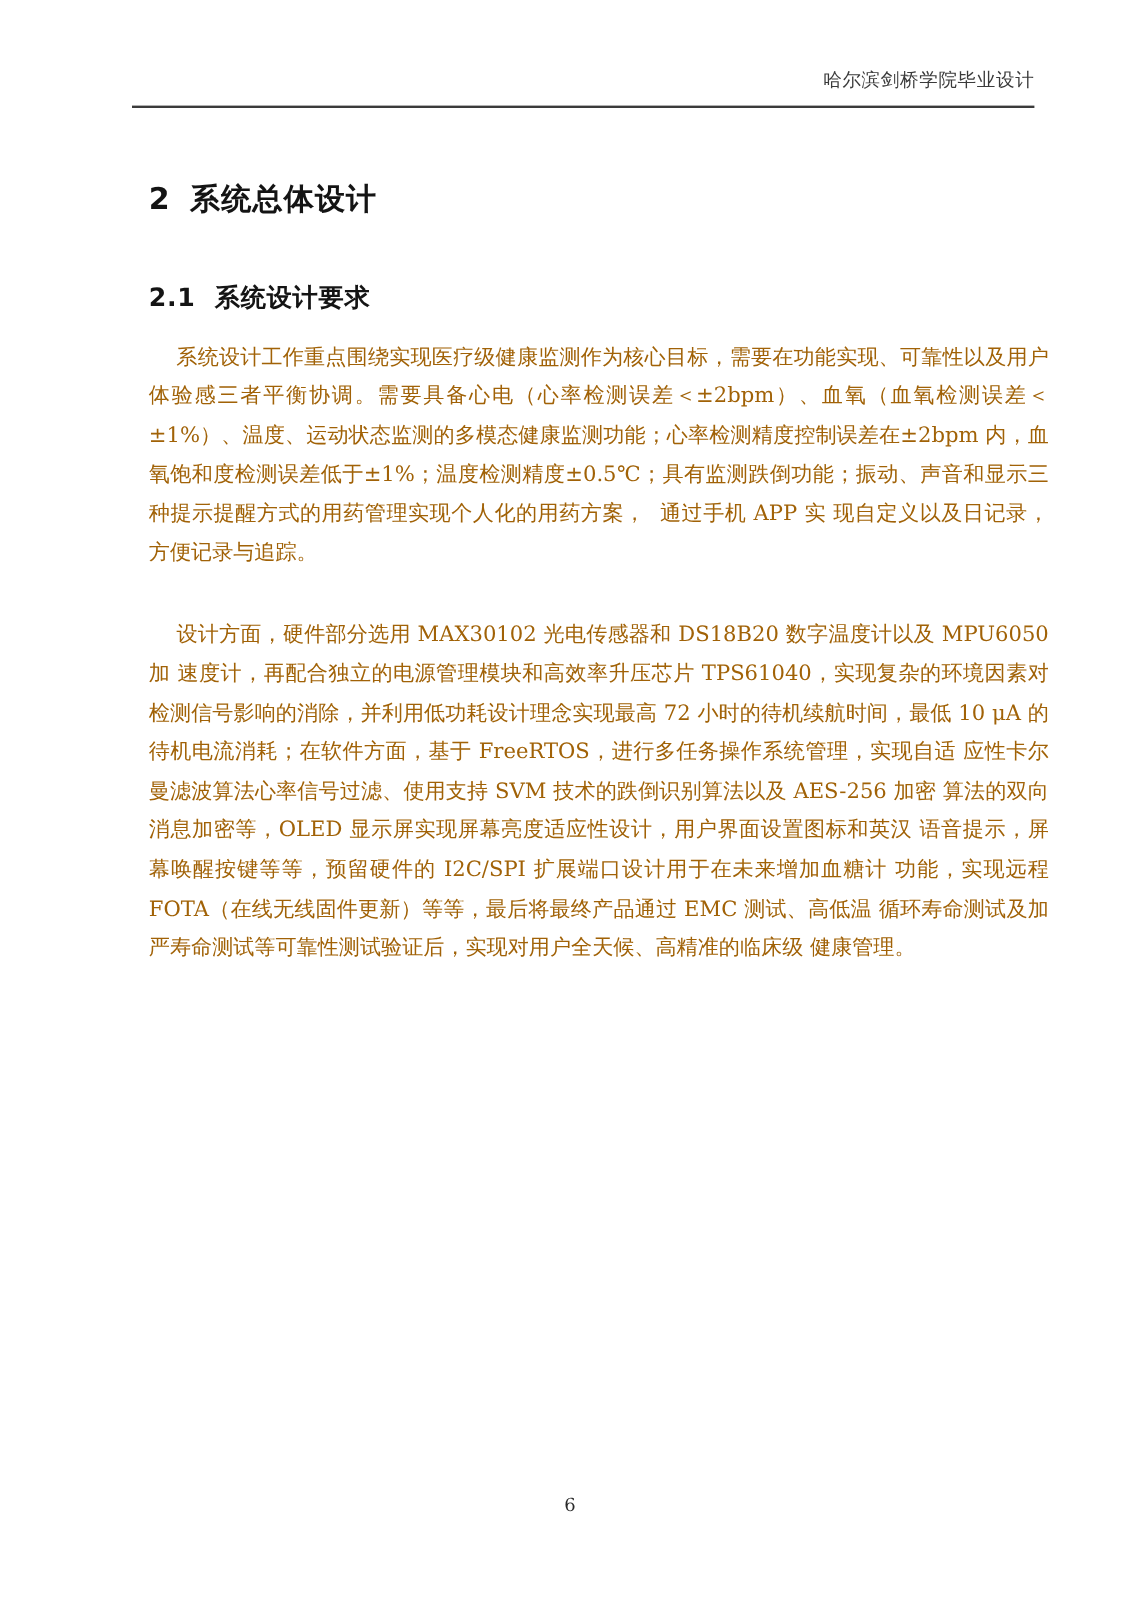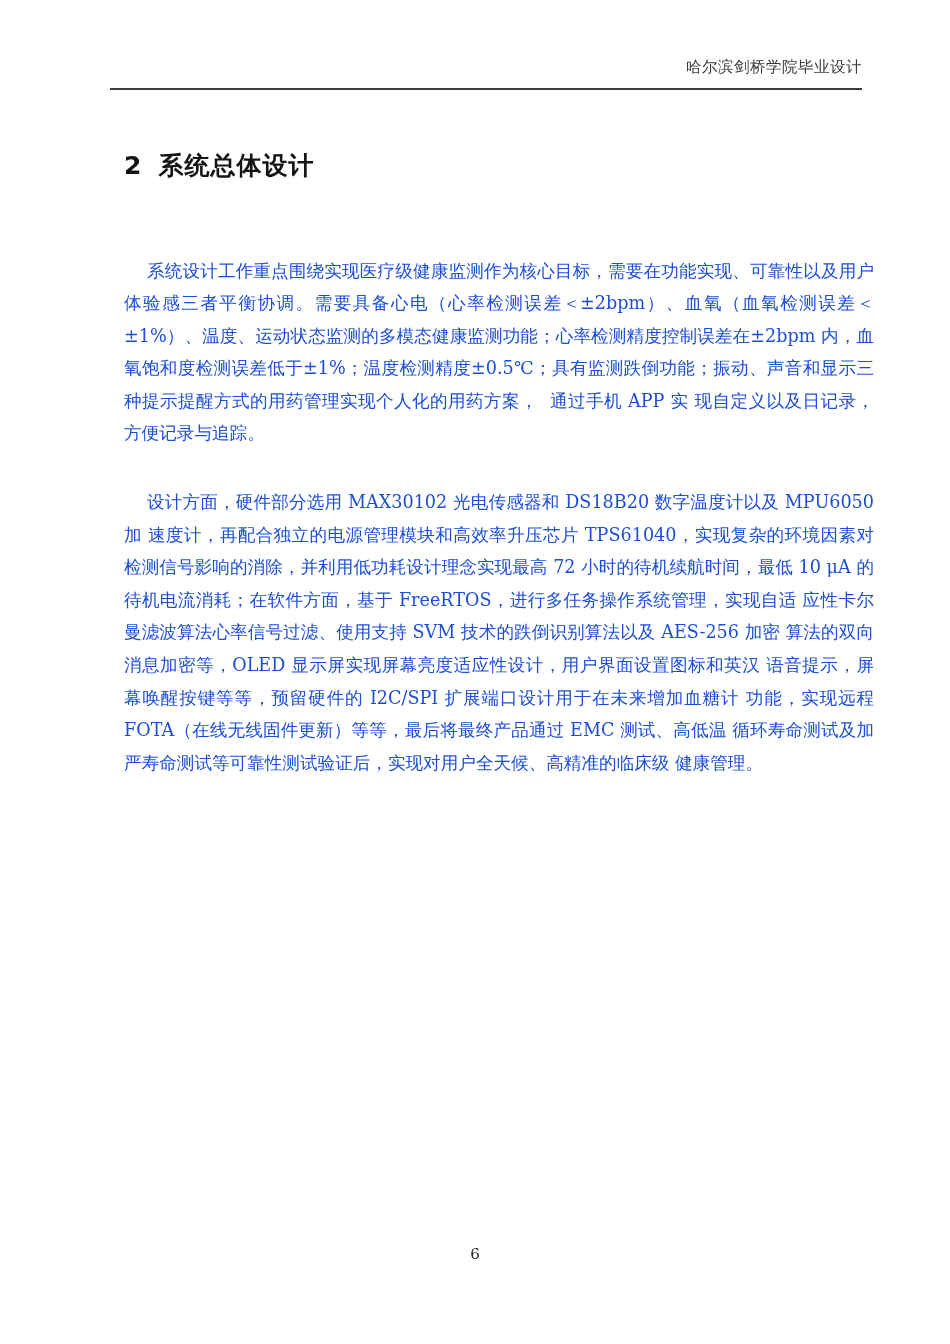--- a/index.html
+++ b/index.html
@@ -84,21 +84,21 @@
   .spacer-after-h2 { height: 20px; }
 
   p.body-para {
     font-family: "DejaVu Serif", "Liberation Serif", serif;
     font-size: 17.6px;
     line-height: 32.6px;
     margin: 0;
     padding: 0;
     text-align: justify;
     text-justify: inter-ideograph;
-    color: #1d4ed8;
+    color: #a16207;
     white-space: pre-wrap;
   }
 
   
   .page-footer {
     position: absolute;
     left: 0;
     top: 1245px;
     width: 950px;
     text-align: center;
@@ -120,20 +120,23 @@
   </div>
 
   <div class="content">
 
     <h1 class="h-level1">
       <span class="h-num">2</span><span class="h-gap"></span><span>系统总体设计</span>
     </h1>
 
     <div class="spacer-after-h1"></div>
 
+    <h2 class="h-level2">
+      <span class="h-num">2.1</span><span class="h-gap"></span><span>系统设计要求</span>
+    </h2>
 
     <div class="spacer-after-h2"></div>
 
     <p class="body-para">    系统设计工作重点围绕实现医疗级健康监测作为核心目标，需要在功能实现、可靠性以及用户体验感三者平衡协调。需要具备心电（心率检测误差＜±2bpm）、血氧（血氧检测误差＜±1%）、温度、运动状态监测的多模态健康监测功能；心率检测精度控制误差在±2bpm 内，血氧饱和度检测误差低于±1%；温度检测精度±0.5℃；具有监测跌倒功能；振动、声音和显示三种提示提醒方式的用药管理实现个人化的用药方案，  通过手机 APP 实 现自定义以及日记录，方便记录与追踪。</p>
 
     <div class="spacer-before-h2"></div>
 
 
     <div class="spacer-after-h2"></div>
 

